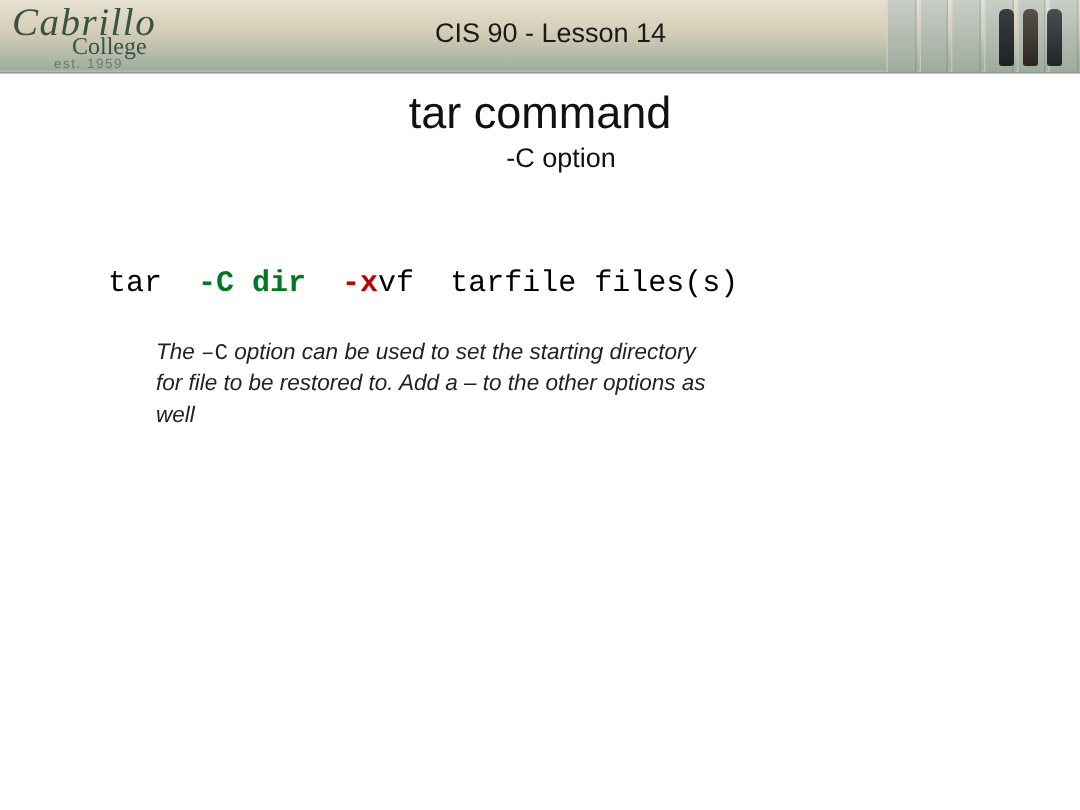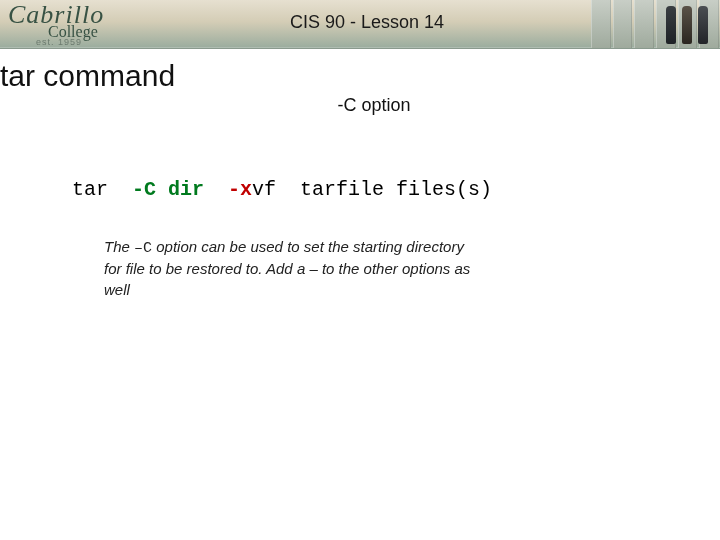--- a/index.html
+++ b/index.html
@@ -77,21 +77,21 @@
     width: 10px;
     height: 38px;
     top: 6px;
     border-radius: 4px 4px 2px 2px;
   }
   .fig1 { right: 44px; background: linear-gradient(#3a3e42,#1e2226); }
   .fig2 { right: 28px; background: linear-gradient(#5a5248,#2a2620); }
   .fig3 { right: 12px; background: linear-gradient(#4a4e52,#222428); }
 
   .heading {
-    text-align: left;
+    text-align: center;
     font-family: Verdana, sans-serif;
     font-size: 30px;
     color: #111;
     margin-top: 10px;
   }
   .subheading {
     text-align: center;
     font-family: Verdana, sans-serif;
     font-size: 18px;
     color: #111;
@@ -107,21 +107,21 @@
   }
   .cmd-plain { color: #000; }
   .cmd-green { color: #007a1e; font-weight: bold; }
   .cmd-red   { color: #c00000; font-weight: bold; }
   .desc {
     font-family: Verdana, sans-serif;
     font-style: italic;
     font-size: 15px;
     color: #222;
     margin-left: 104px;
-    margin-top: 36px;
+    margin-top: 24px;
     width: 380px;
     line-height: 1.35;
   }
   .desc-code {
     font-family: "Courier New", Courier, monospace;
     font-style: normal;
   }
 </style>
 </head>
 <body>

